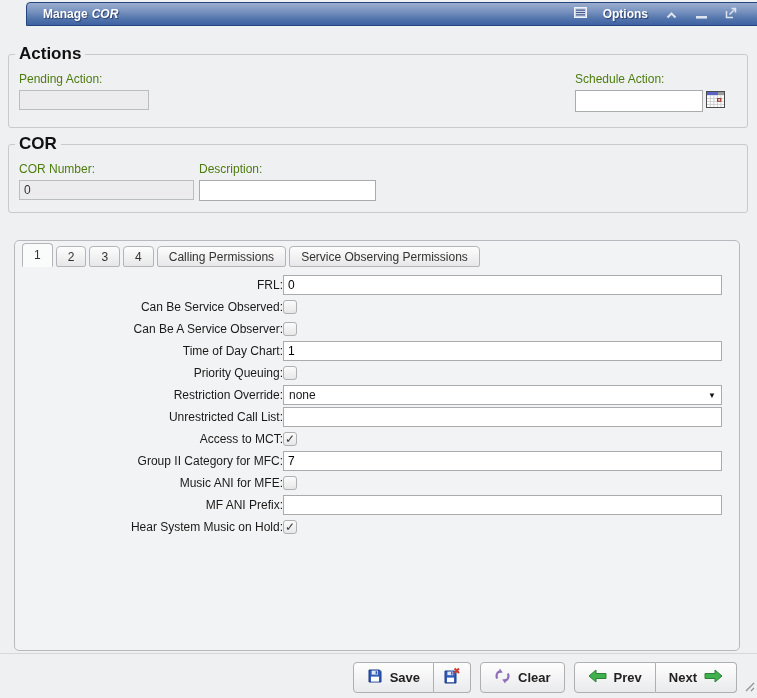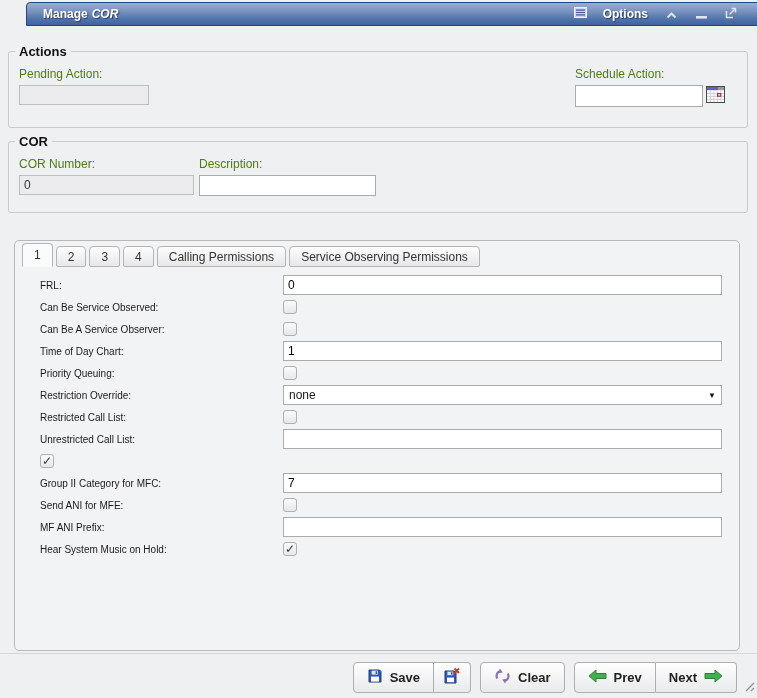--- a/index.html
+++ b/index.html
@@ -22,21 +22,21 @@
   .win-title{font-size:12px;font-weight:bold;text-shadow:1px 1px 1px #2a3f6e;margin-left:6px;}
   .win-title .cor{font-style:italic;margin-left:4px;}
   .tb-right{margin-left:auto;display:flex;align-items:center;gap:16px;}
   .tb-options{display:flex;align-items:center;gap:16px;font-size:12px;font-weight:bold;text-shadow:1px 1px 1px #2a3f6e;cursor:pointer;}
   .tb-btn{display:flex;align-items:center;justify-content:center;width:14px;height:14px;cursor:pointer;}
   
   fieldset{
     position:absolute;left:8px;width:740px;margin:0;padding:0 0 0 0;
     border:1px solid #c9cacc;border-radius:3px;background:transparent;
   }
-  fieldset legend{font-size:13px;font-weight:bold;color:#111;margin-left:6px;padding:0 4px;}
+  fieldset legend{font-size:17px;font-weight:bold;color:#111;margin-left:6px;padding:0 4px;}
   #actions-fieldset{top:44px;height:84px;}
   #cor-fieldset{top:134px;height:79px;}
   .fld-label{display:block;font-size:12px;color:#4d7c0f;margin-bottom:4px;}
   .ti{
     height:20px;border:1px solid #a9abad;background:#fff;font-family:"Liberation Sans",sans-serif;
     font-size:12px;padding:0 4px;color:#000;
   }
   .ti.disabled{background:#ececee;border-color:#bcbdbf;color:#333;}
   .pending-block{position:absolute;left:10px;top:8px;}
   .pending-block .ti{width:130px;}
@@ -58,21 +58,21 @@
     height:21px;padding:0 11px;display:flex;align-items:center;justify-content:center;
     font-size:12px;color:#333;border:1px solid #b4b5b8;border-radius:4px 4px 2px 2px;
     background:linear-gradient(#fdfdfd,#e7e7e9);cursor:pointer;white-space:nowrap;min-width:30px;
   }
   .tab.active{
     height:24px;background:#fafbfb;border-bottom-color:#fafbfb;
     border-radius:4px 4px 0 0;font-weight:normal;
   }
   .tab1-form{position:absolute;left:25px;top:34px;width:682px;}
   .form-row{display:flex;align-items:center;height:20px;margin-bottom:2px;}
-  .f-label{width:243px;font-size:10px;color:#1a1a1a;flex:none;}
+  .f-label{width:243px;font-size:12px;color:#1a1a1a;flex:none;text-align:right;}
   .f-control{flex:1;display:flex;align-items:center;}
   .f-control .ti{width:100%;}
   .cb{
     width:14px;height:14px;border:1px solid #aeb0b2;border-radius:3px;
     background:linear-gradient(#fbfbfb,#e7e7e8);display:flex;align-items:center;justify-content:center;
     font-size:12px;line-height:1;color:#3a3a3a;cursor:pointer;
   }
   .sel{
     width:100%;height:20px;border:1px solid #a9abad;background:#fff;display:flex;
     align-items:center;justify-content:space-between;padding:0 5px;font-size:12px;cursor:pointer;
@@ -214,44 +214,39 @@
       <div class="form-row">
         <label class="f-label">Restriction Override:</label>
         <div class="f-control">
           <div class="sel">
             <span>none</span>
             <span class="sel-arrow">▼</span>
           </div>
         </div>
       </div>
       <div class="form-row">
-        <label class="f-label">Restricted Call List:</label>
-        <div class="f-control">
-          <span class="cb"></span>
-        </div>
-      </div>
-      <div class="form-row">
         <label class="f-label">Unrestricted Call List:</label>
         <div class="f-control">
           <input type="text" class="ti" style="">
         </div>
       </div>
       <div class="form-row">
+        <label class="f-label">Access to MCT:</label>
         <div class="f-control">
           <span class="cb">✓</span>
         </div>
       </div>
       <div class="form-row">
         <label class="f-label">Group II Category for MFC:</label>
         <div class="f-control">
           <input type="text" class="ti" value="7" style="">
         </div>
       </div>
       <div class="form-row">
-        <label class="f-label">Send ANI for MFE:</label>
+        <label class="f-label">Music ANI for MFE:</label>
         <div class="f-control">
           <span class="cb"></span>
         </div>
       </div>
       <div class="form-row">
         <label class="f-label">MF ANI Prefix:</label>
         <div class="f-control">
           <input type="text" class="ti" style="">
         </div>
       </div>

